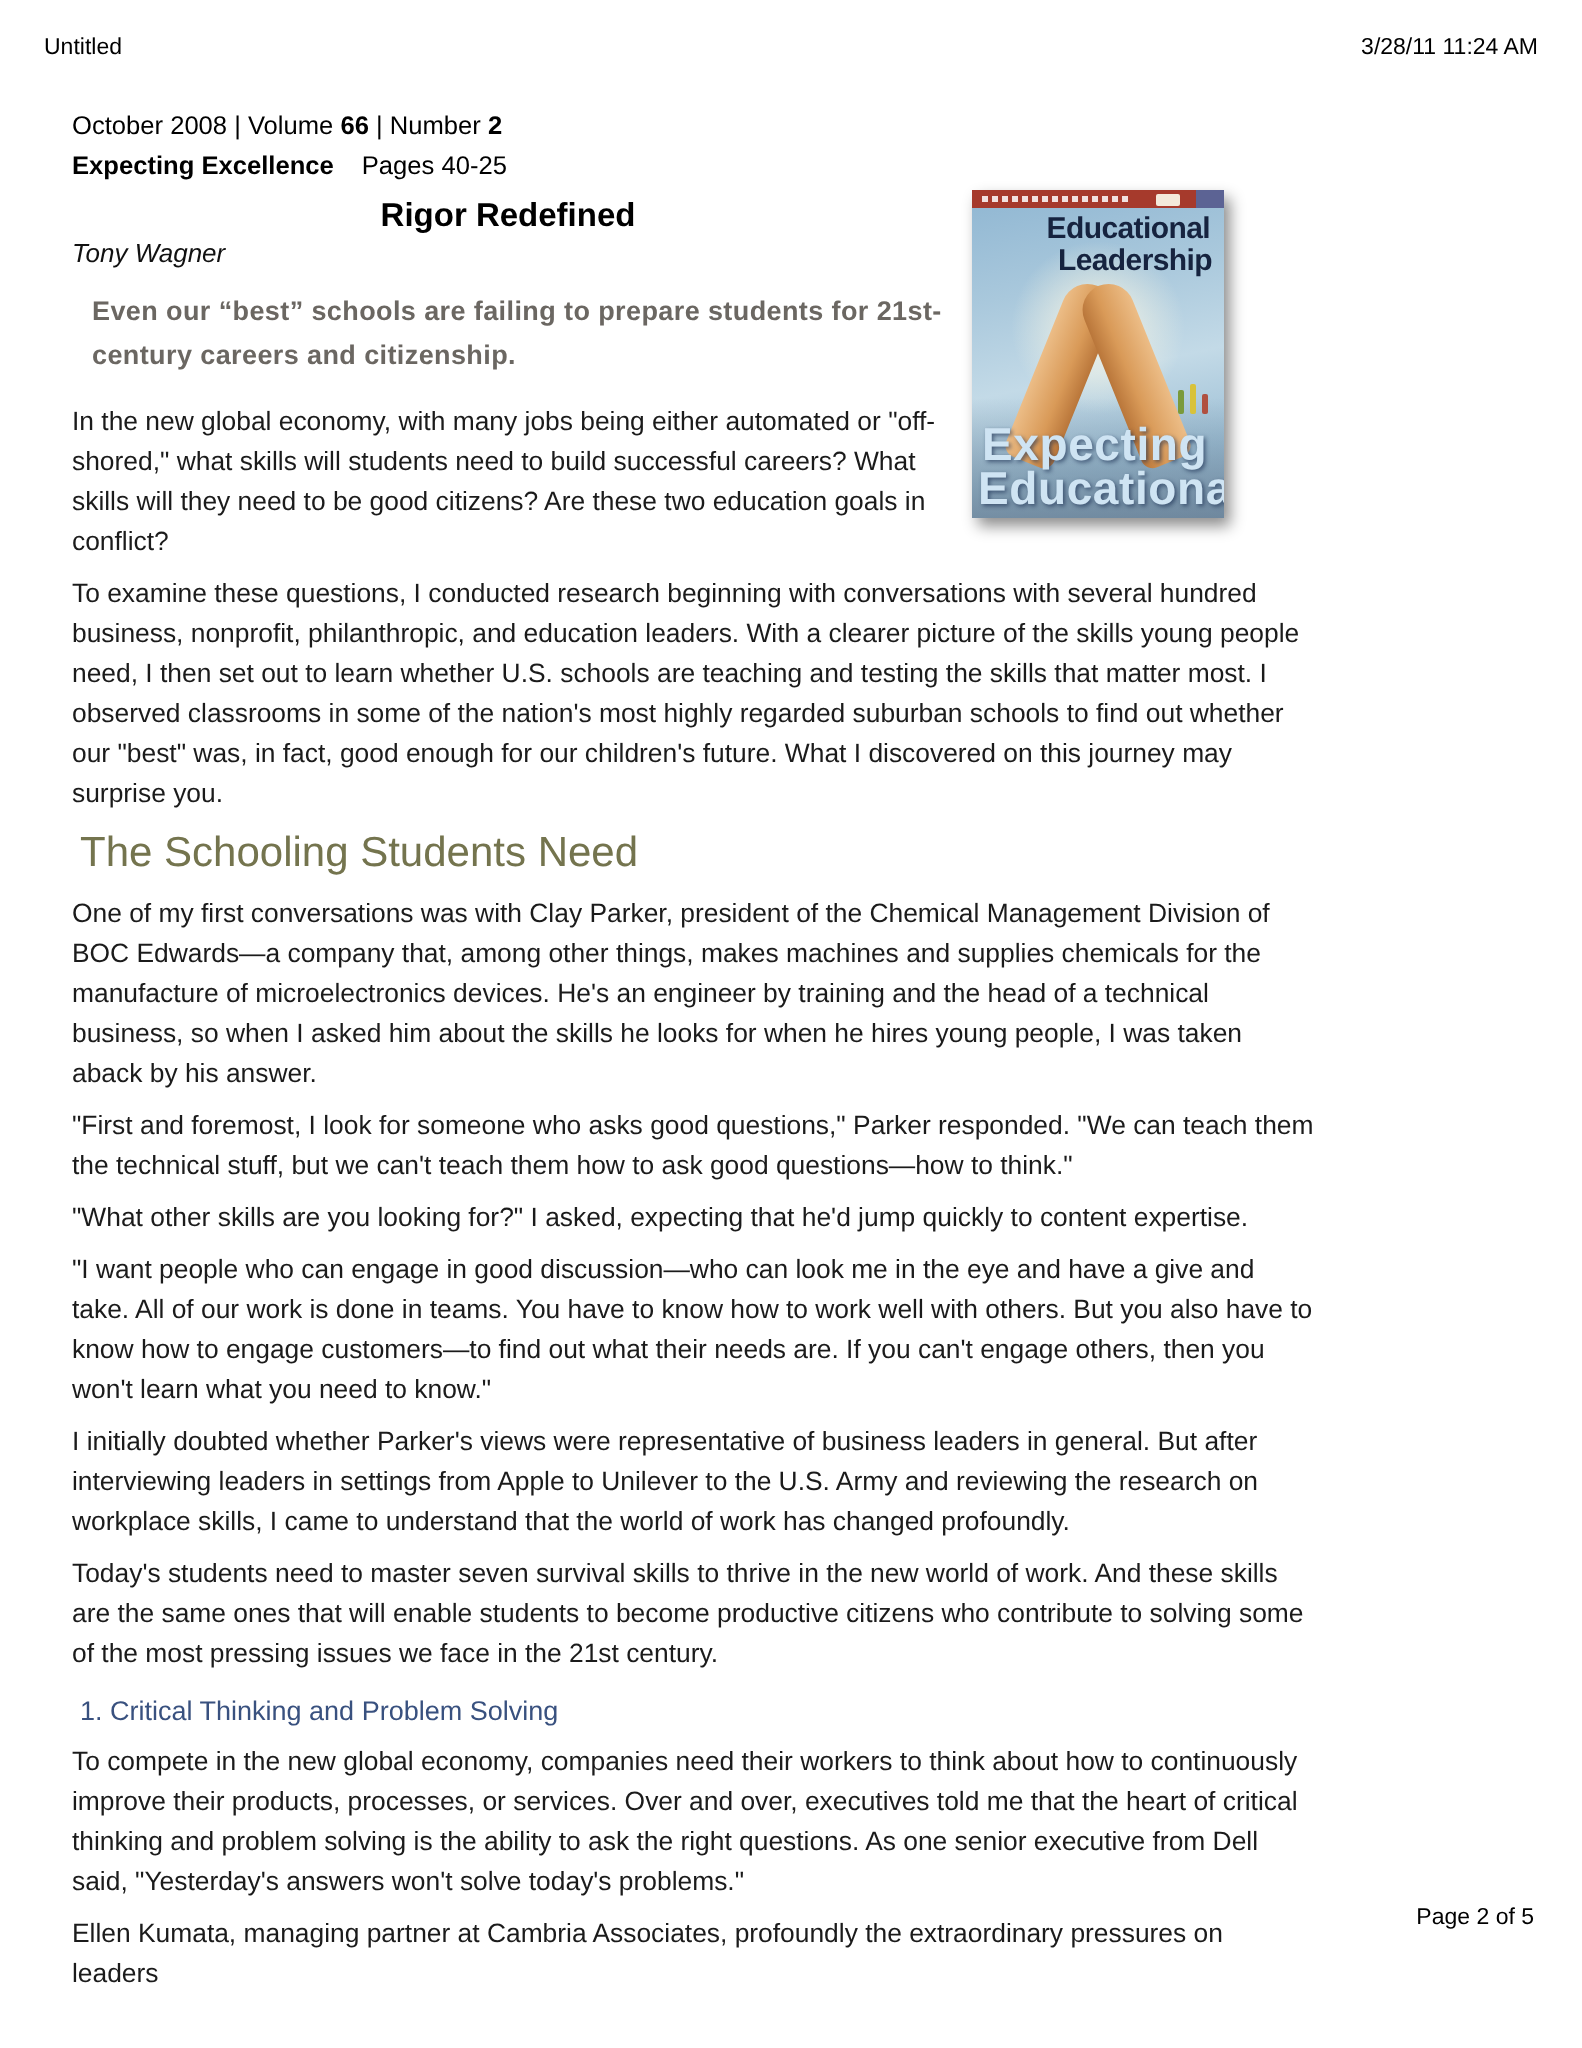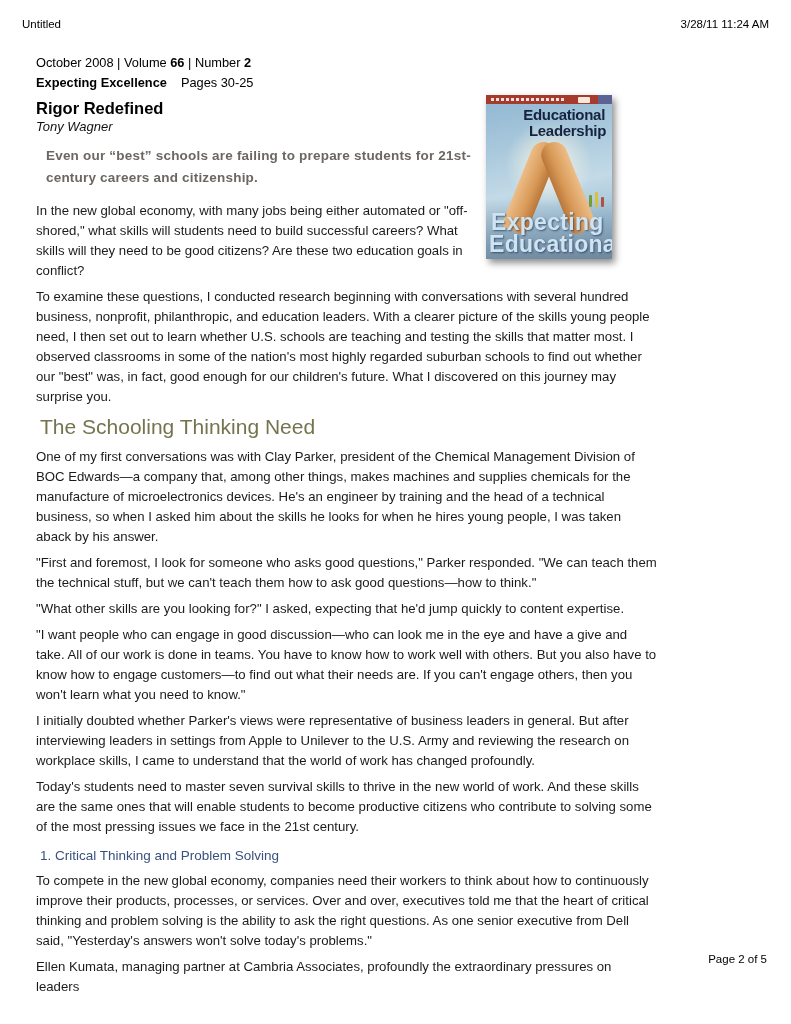--- a/index.html
+++ b/index.html
@@ -13,21 +13,21 @@
     display:flex; justify-content:space-between; font-size:11.5px; color:#000; }
   .doc-footer { position:absolute; bottom:48px; right:24px; font-size:11.5px; color:#000; }
 
   
   .content { position:absolute; top:55px; left:36px; width:622px; }
 
   .issue-line { font-size:12.8px; margin:0 0 5px; color:#000; }
   .issue-line b { font-weight:bold; }
   .issue-pages { margin-left:14px; font-weight:normal; }
 
-  .article-title { font-size:16.5px; font-weight:bold; margin:9px 0 1px; color:#000; }
+  .article-title { font-size:16.5px; font-weight:bold; margin:9px 0 1px; color:#000;text-align:center; }
   .article-author { font-size:13px; font-style:italic; margin:0 0 11px; color:#111; }
 
   .teaser { font-weight:bold; font-size:13.5px; line-height:22px; letter-spacing:.2px;
     color:#6b6762; margin:0 0 12px; padding-left:10px; }
 
   p.body-p { font-size:13.2px; line-height:20px; margin:0 0 6px; color:#1b1b1b; }
 
   h2.section-heading { font-weight:normal; font-size:21px; line-height:25px;
     color:#74744e; margin:7px 0 8px; padding-left:4px; }
   h3.subsection-heading { font-weight:normal; font-size:13.5px; line-height:17px;
@@ -78,21 +78,21 @@
 
   <div class="doc-header">
     <span>Untitled</span>
     <span>3/28/11 11:24 AM</span>
   </div>
 
   <div class="content">
 
     <p class="issue-line"><span>October 2008 | Volume </span><b>66</b><span> | Number </span><b>2</b></p>
 
-    <p class="issue-line"><b>Expecting Excellence</b><span class="issue-pages">Pages 30-25</span></p>
+    <p class="issue-line"><b>Expecting Excellence</b><span class="issue-pages">Pages 40-25</span></p>
 
     <div class="cover">
       <div class="cover-banner">
         <span class="banner-dashes"></span>
         <span class="banner-logo"></span>
         <span class="banner-end"></span>
       </div>
       <div class="cover-lower"></div>
       <div class="arm arm-left"></div>
       <div class="arm arm-right"></div>
@@ -112,21 +112,21 @@
     </div>
 
     <div class="article-title">Rigor Redefined</div>
     <div class="article-author">Tony Wagner</div>
 
     <p class="teaser">Even our “best” schools are failing to prepare students for 21st-century careers and citizenship.</p>
 
     <p class="body-p">In the new global economy, with many jobs being either automated or "off-shored," what skills will students need to build successful careers? What skills will they need to be good citizens? Are these two education goals in conflict?</p>
     <p class="body-p">To examine these questions, I conducted research beginning with conversations with several hundred business, nonprofit, philanthropic, and education leaders. With a clearer picture of the skills young people need, I then set out to learn whether U.S. schools are teaching and testing the skills that matter most. I observed classrooms in some of the nation's most highly regarded suburban schools to find out whether our "best" was, in fact, good enough for our children's future. What I discovered on this journey may surprise you.</p>
 
-    <h2 class="section-heading">The Schooling Thinking Need</h2>
+    <h2 class="section-heading">The Schooling Students Need</h2>
 
     <p class="body-p">One of my first conversations was with Clay Parker, president of the Chemical Management Division of BOC Edwards—a company that, among other things, makes machines and supplies chemicals for the manufacture of microelectronics devices. He's an engineer by training and the head of a technical business, so when I asked him about the skills he looks for when he hires young people, I was taken aback by his answer.</p>
     <p class="body-p">"First and foremost, I look for someone who asks good questions," Parker responded. "We can teach them the technical stuff, but we can't teach them how to ask good questions—how to think."</p>
     <p class="body-p">"What other skills are you looking for?" I asked, expecting that he'd jump quickly to content expertise.</p>
     <p class="body-p">"I want people who can engage in good discussion—who can look me in the eye and have a give and take. All of our work is done in teams. You have to know how to work well with others. But you also have to know how to engage customers—to find out what their needs are. If you can't engage others, then you won't learn what you need to know."</p>
     <p class="body-p">I initially doubted whether Parker's views were representative of business leaders in general. But after interviewing leaders in settings from Apple to Unilever to the U.S. Army and reviewing the research on workplace skills, I came to understand that the world of work has changed profoundly.</p>
     <p class="body-p">Today's students need to master seven survival skills to thrive in the new world of work. And these skills are the same ones that will enable students to become productive citizens who contribute to solving some of the most pressing issues we face in the 21st century.</p>
 
     <h3 class="subsection-heading">1. Critical Thinking and Problem Solving</h3>
 

